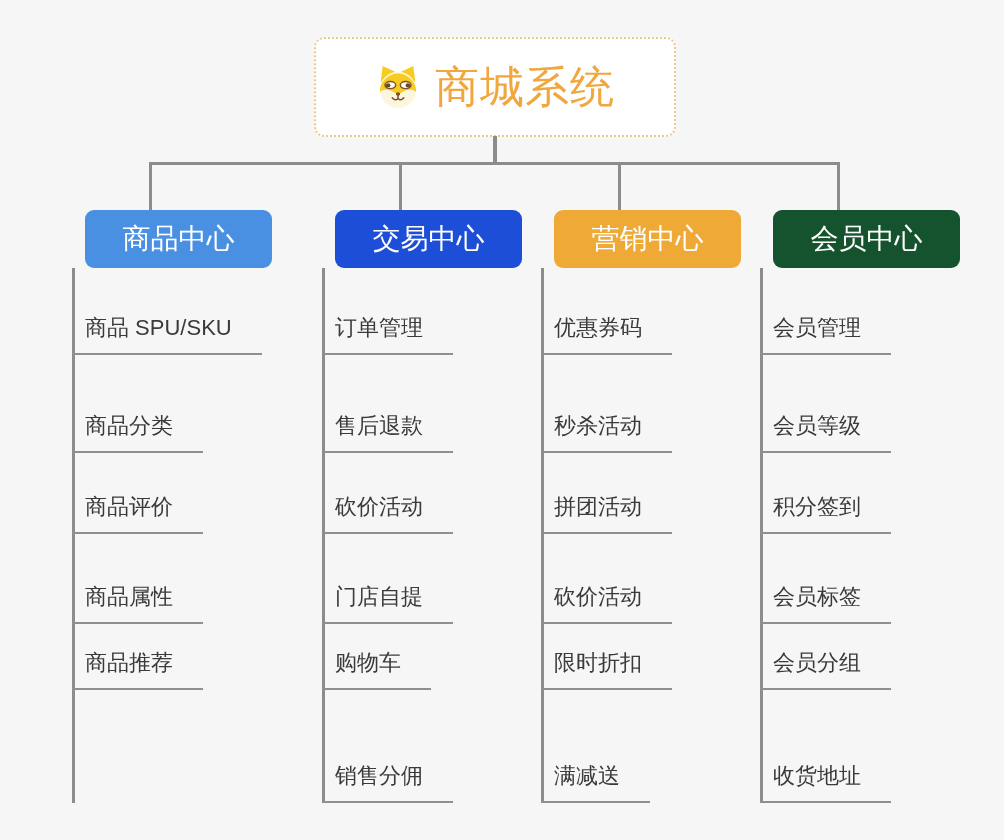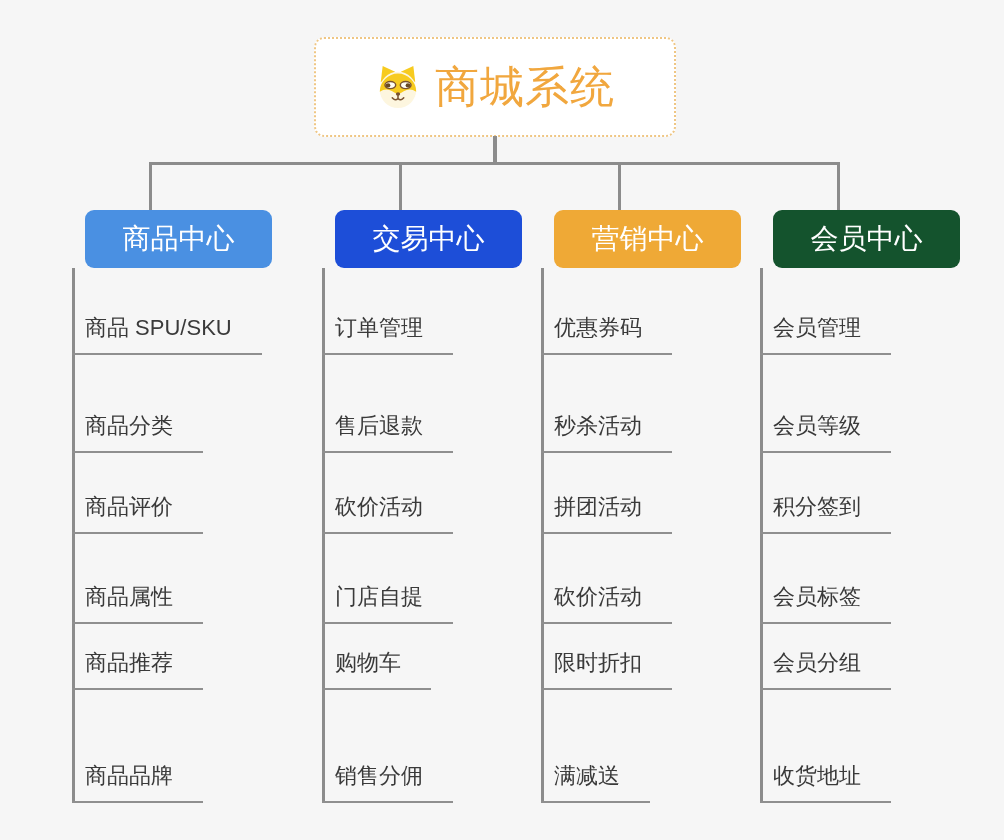--- a/index.html
+++ b/index.html
@@ -107,21 +107,20 @@
   <div class="column c0">
     <div class="branch-node" style="background: rgb(74, 144, 226);">
       <span>商品中心</span>
     </div>
     <div class="kidline"></div>
     <div class="leaf l0"><span>商品 SPU/SKU</span></div>
     <div class="leaf l1"><span>商品分类</span></div>
     <div class="leaf l2"><span>商品评价</span></div>
     <div class="leaf l3"><span>商品属性</span></div>
     <div class="leaf l4"><span>商品推荐</span></div>
-    <div class="leaf l5"><span>商品品牌</span></div>
   </div>
 
   <div class="column c1">
     <div class="branch-node" style="background: #1d4ed8;">
       <span>交易中心</span>
     </div>
     <div class="kidline"></div>
     <div class="leaf l0"><span>订单管理</span></div>
     <div class="leaf l1"><span>售后退款</span></div>
     <div class="leaf l2"><span>砍价活动</span></div>

